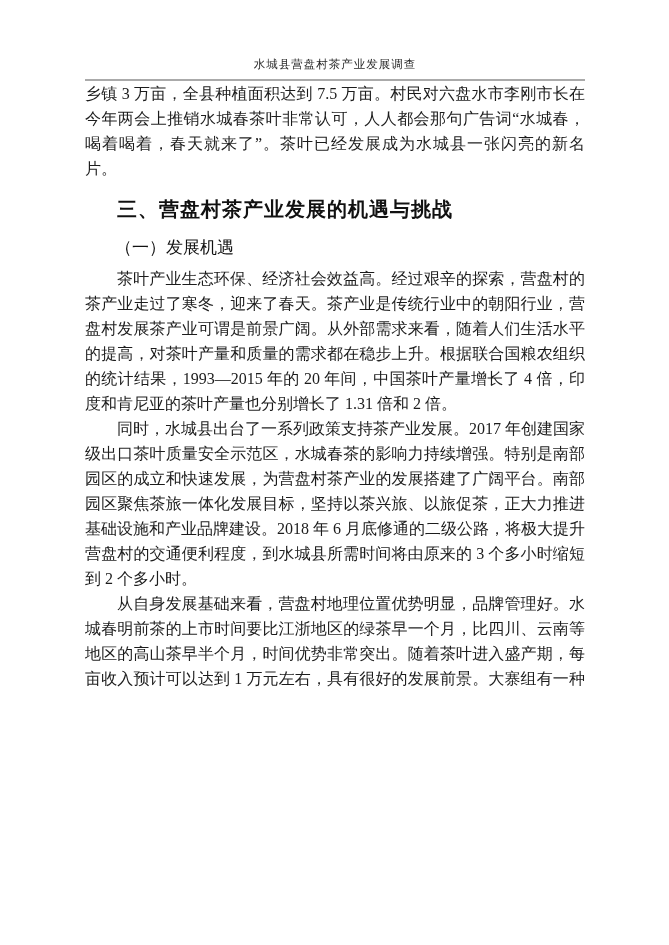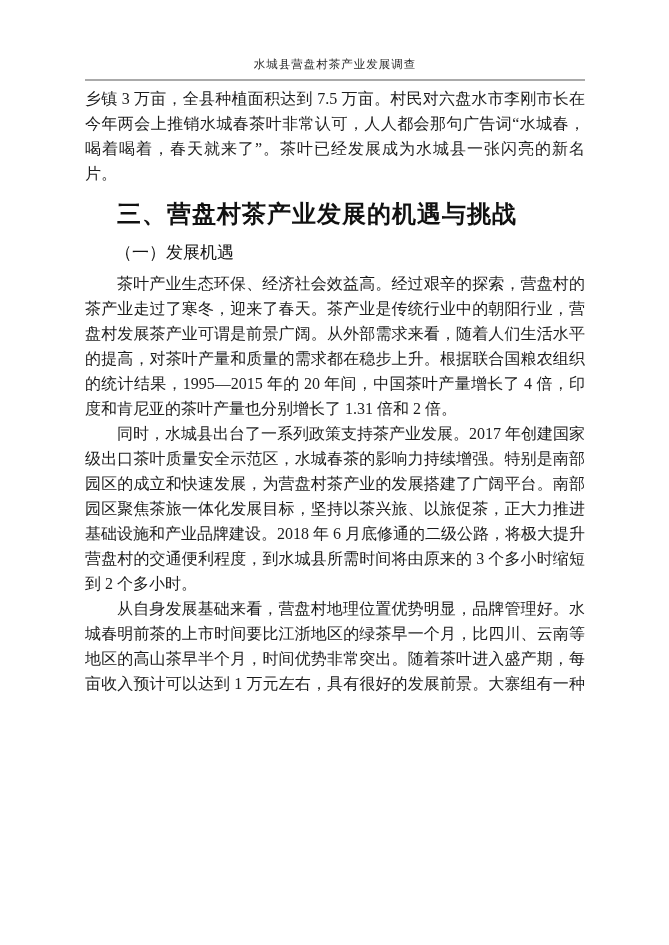--- a/index.html
+++ b/index.html
@@ -29,39 +29,38 @@
     letter-spacing: 1px;
     color: #2a2a2a;
   }
   .header-rule {
     margin-top: 7px;
     height: 0;
     border-top: 2px solid #aaaaaa;
   }
   main {
     display: block;
-    margin-top: 5px;
   }
   p.body-text {
     margin: 0;
     font-size: 16px;
     line-height: 25px;
     text-align: justify;
     text-justify: inter-ideograph;
     text-indent: 2em;
     color: #1c1c1c;
   }
   p.body-text.no-indent {
     text-indent: 0;
   }
   h2.section-heading {
     margin: 13px 0 14px 0;
     font-family: "Liberation Sans", "DejaVu Sans", sans-serif;
     font-weight: bold;
-    font-size: 24px;
+    font-size: 20px;
     line-height: 30px;
     text-indent: 32px;
     color: #111111;
     letter-spacing: 1px;
   }
   h3.subsection-heading {
     margin: 0 0 8px 0;
     font-family: "Liberation Sans", "DejaVu Sans", sans-serif;
     font-weight: normal;
     font-size: 17px;
@@ -89,21 +88,21 @@
       <div class="header-rule"></div>
     </header>
 
     <main>
       <p class="body-text no-indent">乡镇 3 万亩，全县种植面积达到 7.5 万亩。村民对六盘水市李刚市长在今年两会上推销水城春茶叶非常认可，人人都会那句广告词“水城春，喝着喝着，春天就来了”。茶叶已经发展成为水城县一张闪亮的新名片。</p>
 
       <h2 class="section-heading">三、营盘村茶产业发展的机遇与挑战</h2>
 
       <h3 class="subsection-heading">（一）发展机遇</h3>
 
-      <p class="body-text">茶叶产业生态环保、经济社会效益高。经过艰辛的探索，营盘村的茶产业走过了寒冬，迎来了春天。茶产业是传统行业中的朝阳行业，营盘村发展茶产业可谓是前景广阔。从外部需求来看，随着人们生活水平的提高，对茶叶产量和质量的需求都在稳步上升。根据联合国粮农组织的统计结果，1995—2015 年的 20 年间，中国茶叶产量增长了 4 倍，印度和肯尼亚的茶叶产量也分别增长了 1.31 倍和 2 倍。</p>
+      <p class="body-text">茶叶产业生态环保、经济社会效益高。经过艰辛的探索，营盘村的茶产业走过了寒冬，迎来了春天。茶产业是传统行业中的朝阳行业，营盘村发展茶产业可谓是前景广阔。从外部需求来看，随着人们生活水平的提高，对茶叶产量和质量的需求都在稳步上升。根据联合国粮农组织的统计结果，1993—2015 年的 20 年间，中国茶叶产量增长了 4 倍，印度和肯尼亚的茶叶产量也分别增长了 1.31 倍和 2 倍。</p>
 
       <p class="body-text">同时，水城县出台了一系列政策支持茶产业发展。2017 年创建国家级出口茶叶质量安全示范区，水城春茶的影响力持续增强。特别是南部园区的成立和快速发展，为营盘村茶产业的发展搭建了广阔平台。南部园区聚焦茶旅一体化发展目标，坚持以茶兴旅、以旅促茶，正大力推进基础设施和产业品牌建设。2018 年 6 月底修通的二级公路，将极大提升营盘村的交通便利程度，到水城县所需时间将由原来的 3 个多小时缩短到 2 个多小时。</p>
 
       <p class="body-text">从自身发展基础来看，营盘村地理位置优势明显，品牌管理好。水城春明前茶的上市时间要比江浙地区的绿茶早一个月，比四川、云南等地区的高山茶早半个月，时间优势非常突出。随着茶叶进入盛产期，每亩收入预计可以达到 1 万元左右，具有很好的发展前景。大寨组有一种植户，从 2010 年开始种植茶叶，由于管理得好，5 亩茶园在 2017 年的收益就达到了 3 万元，亩均收入 6 000 元，远高于目前全村每亩平均 2 000 元的效益。营盘村虽然种茶面积不大，但却是南部园区的许多基地中管护质量最好的一个。在合作社的示范带动下，当前农户种茶的积极性非常高。调研时，有干部告诉我们：“对于种茶，农户已经实现了从逼着种、自愿种到抢着种的巨大转变。”另外，茶叶的采摘</p>
     </main>
   </div>
 
   <div class="page-number">· 103 ·</div>
 </div>
 

